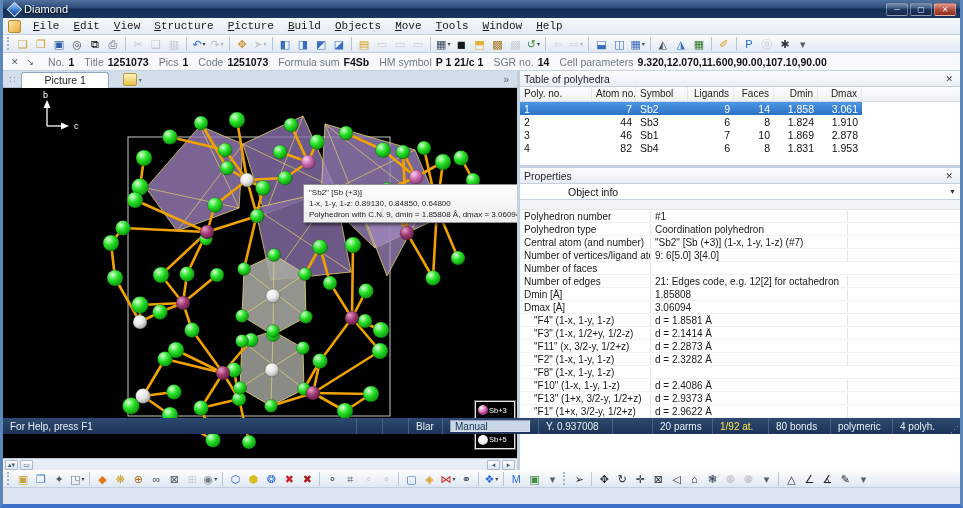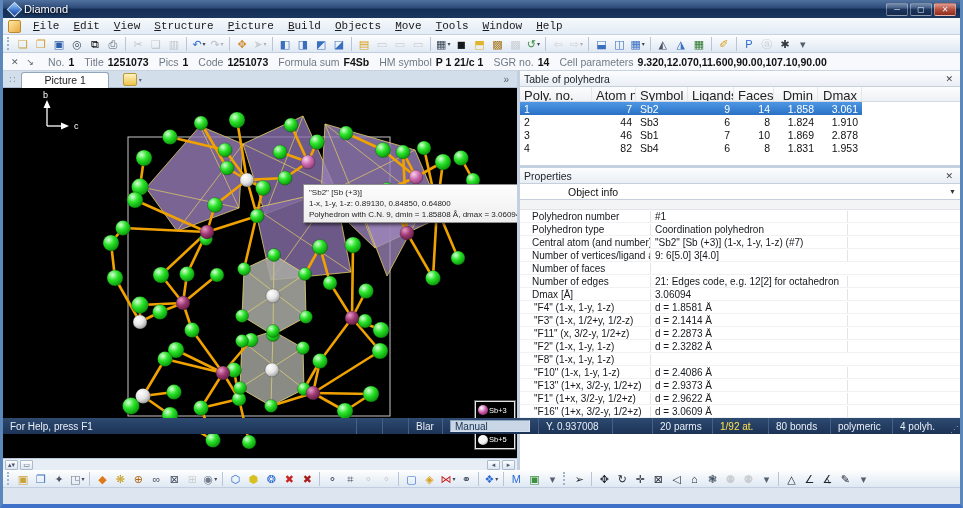--- a/index.html
+++ b/index.html
@@ -65,32 +65,32 @@
   .strip-btn{width:13px;height:10px;border:1px solid #aab9cc;background:linear-gradient(#fcfdfe,#dce5f0);
     display:flex;align-items:center;justify-content:center;margin-left:2px;border-radius:1px;}
   .strip-spacer{flex:1;}
   .vsplit{width:3px;background:#c3d0e0;height:399px;}
   
   .right-panel{width:440px;height:399px;display:flex;flex-direction:column;background:#fff;}
   .pane-header{height:16px;background:linear-gradient(#fcfdfe,#e9eef5);border-bottom:1px solid #c6d0dc;
     display:flex;align-items:center;font-size:10.5px;color:#20262e;padding:0 4px;}
   .pane-header .ph-title{flex:1;}
   .pane-close{font-size:9px;color:#444;padding:0 3px;}
-  .colhead{height:15px;display:flex;font-size:13px;color:#222;background:linear-gradient(#fdfdfd,#eef1f5);border-bottom:1px solid #d4dae1;}
+  .colhead{height:15px;display:flex;font-size:10px;color:#222;background:linear-gradient(#fdfdfd,#eef1f5);border-bottom:1px solid #d4dae1;}
   .ch{padding:1px 4px;border-right:1px solid #e4e8ec;white-space:nowrap;overflow:hidden;}
   .trow{height:13px;display:flex;font-size:10.5px;color:#111;align-items:center;width:342px;}
   .trow.sel{background:linear-gradient(#4d97e4,#2a71c4);color:#fff;}
   .tc{padding:0 4px;white-space:nowrap;overflow:hidden;}
   .hsplit{height:3px;background:#c3d0e0;}
   .combo{height:16px;border-bottom:1px solid #c6d0dc;display:flex;align-items:center;font-size:10.5px;color:#111;background:#fff;padding:0 4px;}
   .combo .cv{flex:1;margin-left:44px;}
   .combo .ca{font-size:7px;color:#333;}
   .props-gap{height:10px;background:#f3f4f6;border-bottom:1px solid #e2e4e8;}
   .prow{height:13px;display:flex;font-size:10px;color:#16181c;align-items:center;border-bottom:1px solid #f0f1f3;}
-  .plabel{width:131px;padding-left:12px;border-right:1px solid #e2e4e8;white-space:nowrap;overflow:hidden;flex:none;}
+  .plabel{width:131px;padding-left:4px;border-right:1px solid #e2e4e8;white-space:nowrap;overflow:hidden;flex:none;}
   .plabel.ind{padding-left:14px;}
   .pvalue{width:197px;padding-left:4px;border-right:1px solid #e2e4e8;white-space:nowrap;overflow:hidden;flex:none;}
   #statusbar{position:absolute;left:0;top:418px;width:957px;height:16px;background:linear-gradient(#2e4a70,#1c3356);
     display:flex;align-items:center;color:#e9eff7;font-size:10px;}
   .spane{height:16px;display:flex;align-items:center;padding:0 7px;border-left:1px solid #44608a;white-space:nowrap;}
   .spane.first{border-left:none;flex:1;}
   .spane.yellow{color:#ffe14d;}
   .spane .sunken{background:#c9d6e6;color:#15304f;border:1px solid #8fa3bd;border-bottom-color:#d8e2ee;border-right-color:#d8e2ee;
     padding:0 4px;height:12px;line-height:11px;width:80px;}
   .sgrip{width:14px;height:16px;color:#8ba3c4;font-size:8px;display:flex;align-items:flex-end;justify-content:flex-end;padding:0 2px;}
@@ -632,20 +632,24 @@
             <div class="pvalue">9: 6[5.0] 3[4.0]</div>
           </div>
           <div class="prow">
             <div class="plabel">Number of faces</div>
           </div>
           <div class="prow">
             <div class="plabel">Number of edges</div>
             <div class="pvalue">21: Edges code, e.g. 12[2] for octahedron</div>
           </div>
           <div class="prow">
+            <div class="plabel">Dmin [Å]</div>
+            <div class="pvalue">1.85808</div>
+          </div>
+          <div class="prow">
             <div class="plabel">Dmax [Å]</div>
             <div class="pvalue">3.06094</div>
           </div>
           <div class="prow">
             <div class="plabel ind">"F4" (1-x, 1-y, 1-z)</div>
             <div class="pvalue">d = 1.8581 Å</div>
           </div>
           <div class="prow">
             <div class="plabel ind">"F3" (1-x, 1/2+y, 1/2-z)</div>
             <div class="pvalue">d = 2.1414 Å</div>

